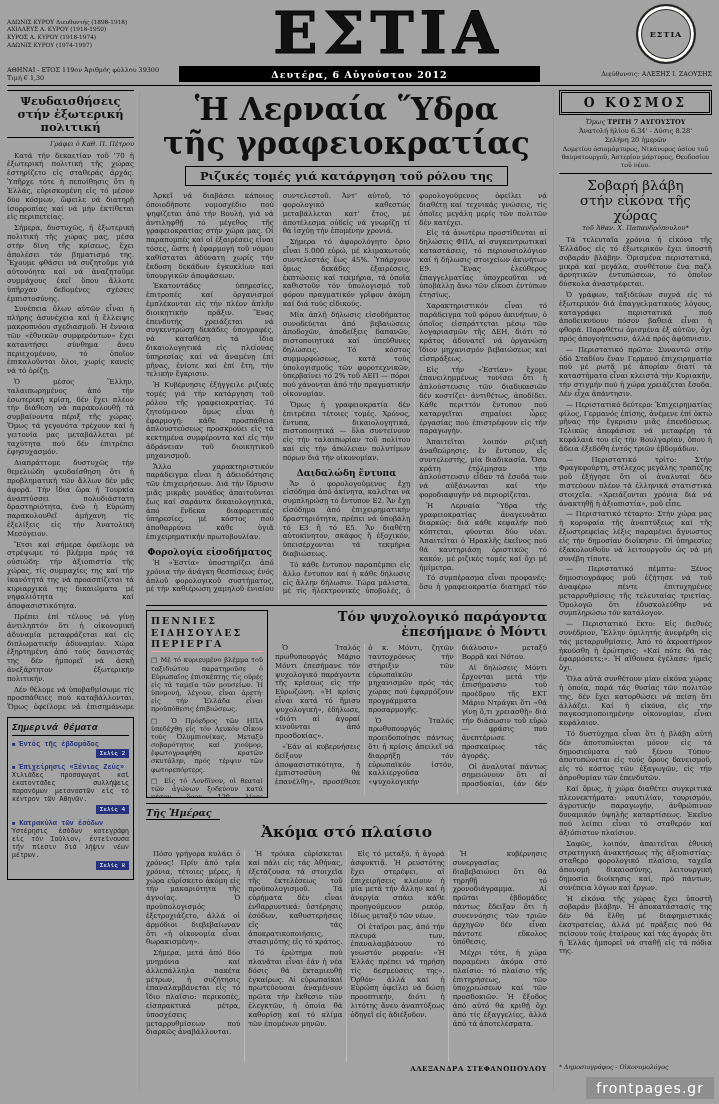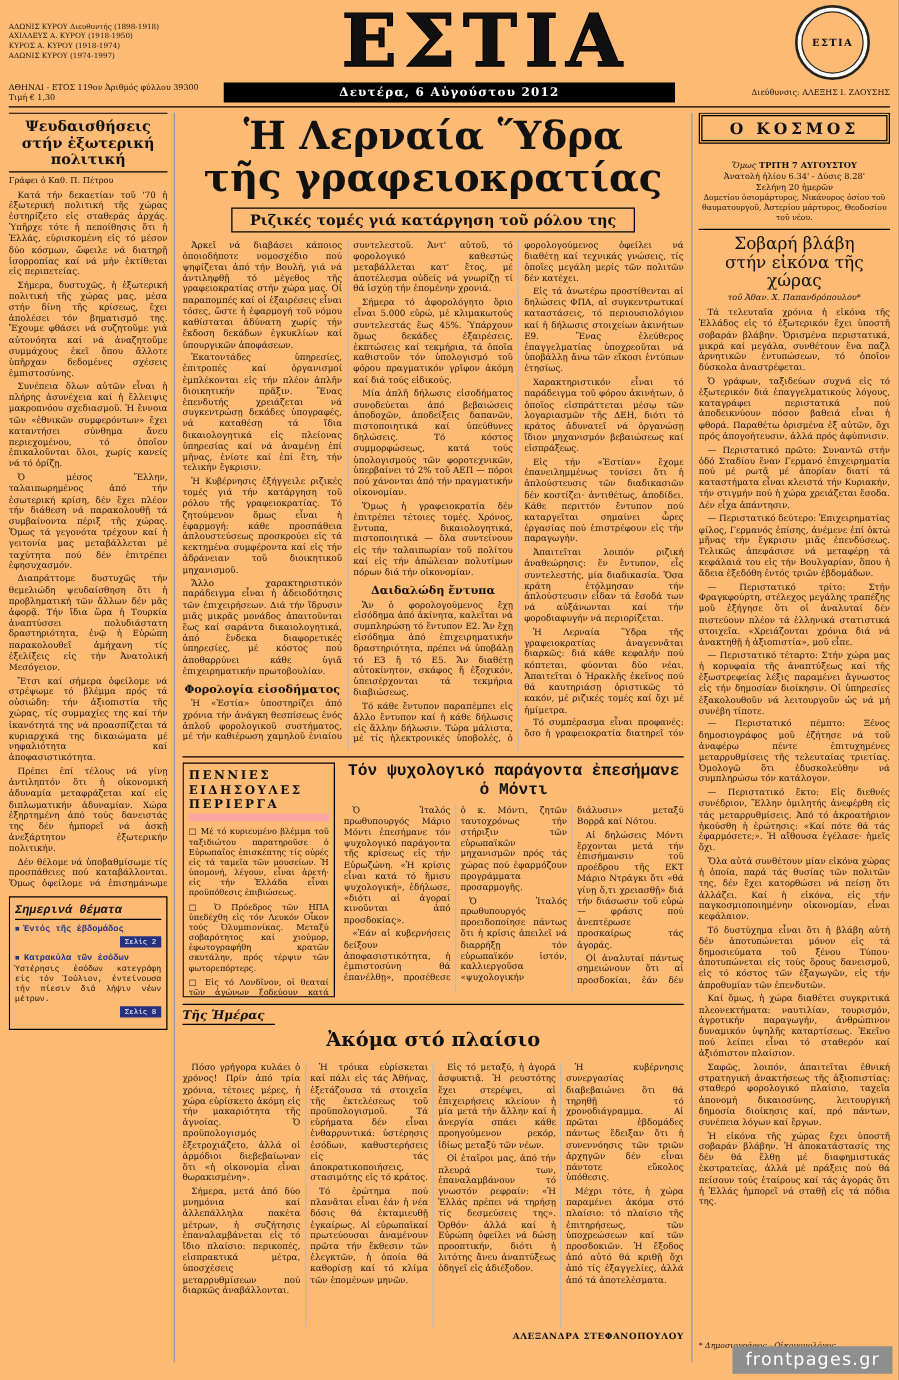--- a/index.html
+++ b/index.html
@@ -1,16 +1,16 @@
 <!DOCTYPE html>
 <html lang="el"><head>
 <meta charset="utf-8">
 <style>
   html,body{margin:0;padding:0;background:#777;}
-  .page{position:relative;width:719px;height:1104px;margin:0 auto;background:#fdba74;color:#111;
+  .page{position:relative;width:719px;height:1104px;margin:0 auto;background:#a3a3a3;color:#111;
         font-family:"DejaVu Serif", serif;box-sizing:border-box;padding:4px 7px;overflow:hidden;}
 
   
   .masthead{display:grid;grid-template-columns:150px 1fr 92px;align-items:center;}
   .founders p{margin:0;font-size:5.8px;line-height:1.3;}
   .logo{font-size:58px;font-weight:bold;text-align:center;letter-spacing:6px;line-height:.95;
         font-family:"DejaVu Serif",serif;-webkit-text-stroke:1px #000;}
   .emblem{width:56px;height:56px;border:2px solid #222;border-radius:50%;margin:0 auto;
           display:flex;align-items:center;justify-content:center;box-shadow:inset 0 0 0 3px #fcfcf8, inset 0 0 0 4px #222;}
   .emblem span{font-size:8px;font-weight:bold;letter-spacing:1px;}
@@ -25,21 +25,21 @@
   .col-left{padding-right:5px;overflow:hidden;display:flex;flex-direction:column;}
   .col-center{border-left:1px solid #999;border-right:1px solid #999;padding:0 6px;overflow:hidden;}
   .col-right{padding-left:5px;overflow:hidden;}
 
   
   .smalltext p{font-size:7px;line-height:1.26;text-align:justify;margin:0 0 2px;text-indent:7px;}
 
   
   .op-title{font-size:11.5px;font-weight:bold;text-align:center;line-height:1.12;margin:0;
             border-top:1.5px solid #000;border-bottom:1px solid #000;padding:4px 0 3px;}
-  .op-byline{text-align:left;font-size:6.6px;margin:2px 0 4px;}
+  .op-byline{text-align:right;font-size:6.6px;font-style:italic;margin:2px 0 4px;}
   .op-body{height:560px;overflow:hidden;}
   .topics-box{border:1px solid #000;padding:4px;margin-top:5px;font-family:Liberation Mono, monospace;}
   .topics-title{font-weight:bold;font-style:italic;font-size:9.5px;border-bottom:1px solid #000;padding-bottom:2px;margin-bottom:4px;}
   .topic-item{margin-bottom:5px;}
   .topic-title{font-weight:bold;font-size:7px;color:#26327e;margin-bottom:1px;}
   .topic-title::before{content:"■ ";color:#26327e;font-size:6px;}
   .topic-text{font-size:6.6px;text-align:justify;line-height:1.22;}
   .topic-page{display:block;width:fit-content;margin-left:auto;background:#26327e;color:#fff;
               font-size:6px;padding:1px 4px;margin-top:1px;}
 
@@ -48,34 +48,34 @@
   .barcode-num{font-family:"DejaVu Sans Mono",monospace;font-size:6.5px;letter-spacing:2px;text-align:center;margin-top:1px;}
 
   
   .headline{margin:2px 0 6px;text-align:center;font-size:31px;line-height:1.1;font-weight:bold;}
   .subhead-box{width:fit-content;margin:0 auto 6px;border:1px solid #000;padding:2px 14px;font-weight:bold;font-size:11.5px;}
   .article-cols{column-count:3;column-gap:9px;column-rule:1px solid #bbb;height:408px;overflow:hidden;}
   .article-cols h3{text-align:center;font-size:9px;font-weight:bold;margin:5px 0 2px;break-after:avoid;}
   .mid-band{display:flex;gap:7px;border-top:1px solid #000;margin-top:5px;padding-top:4px;height:188px;overflow:hidden;}
   .pennies{width:122px;min-width:122px;border:1px solid #000;padding:4px;box-sizing:border-box;overflow:hidden;}
   .pennies-title span{display:block;font-weight:bold;font-size:9.5px;letter-spacing:2px;line-height:1.2;}
-  .pennies-title{margin-bottom:4px;border-bottom:6px solid #fca5a5;padding-bottom:2px;}
+  .pennies-title{margin-bottom:4px;border-bottom:1px solid #fca5a5;padding-bottom:2px;}
   .pennies p{font-size:6.6px;line-height:1.24;text-align:justify;margin:0 0 3px;text-indent:0;}
   .pennies p::before{content:"□ ";}
   .monti{flex:1;overflow:hidden;}
-  .monti h2{text-align:center;font-size:13px;font-weight:bold;margin:0 0 4px;line-height:1.15;font-family:Liberation Mono, monospace;}
+  .monti h2{text-align:right;font-size:13px;font-weight:bold;margin:0 0 4px;line-height:1.15;}
   .monti-cols{column-count:3;column-gap:8px;column-rule:1px solid #bbb;height:150px;overflow:hidden;}
   .day-band{border-top:1px solid #000;margin-top:5px;padding-top:3px;}
   .kicker{font-style:italic;font-size:9.5px;font-weight:bold;width:fit-content;border-bottom:1px solid #000;padding:0 8px 1px 0;}
   .day-head{text-align:center;font-size:15.5px;font-weight:bold;margin:2px 0 9px;}
   .day-cols{column-count:4;column-gap:8px;column-rule:1px solid #bbb;height:212px;overflow:hidden;}
   .signature{text-align:right;font-weight:bold;font-size:7px;margin-top:2px;letter-spacing:.5px;}
 
   
-  .kosmos-title{border:3px double #000;text-align:center;font-weight:bold;font-size:12.5px;letter-spacing:3px;padding:2px 16px;margin-bottom:13px;}
+  .kosmos-title{border:3px double #000;text-align:center;font-weight:bold;font-size:12.5px;letter-spacing:3px;padding:2px 16px;margin-bottom:3px;}
   .almanac{text-align:center;font-size:6.6px;line-height:1.35;border-bottom:1px solid #000;padding-bottom:3px;margin-bottom:4px;}
   .alm-avrio{font-style:italic;}
   .saints{font-size:6.2px;}
   .r-head{text-align:center;font-size:13.5px;font-weight:normal;line-height:1.12;margin:2px 0 1px;}
   .r-byline{text-align:center;font-size:6.6px;font-style:italic;margin-bottom:4px;}
   .r-body{height:825px;overflow:hidden;}
   .r-foot{font-size:6.2px;font-style:italic;margin-top:2px;}
 
   
   .watermark{position:absolute;right:5px;bottom:5px;background:#8e8e8e;color:#fff;
@@ -125,20 +125,25 @@
             <p>Πρέπει ἐπί τέλους νά γίνῃ ἀντιληπτόν ὅτι ἡ οἰκονομική ἀδυναμία μεταφράζεται καί εἰς διπλωματικήν ἀδυναμίαν. Χώρα ἐξηρτημένη ἀπό τούς δανειστάς της δέν ἠμπορεῖ νά ἀσκῇ ἀνεξάρτητον ἐξωτερικήν πολιτικήν.</p>
             <p>Δέν θέλομε νά ὑποβαθμίσωμε τίς προσπάθειες πού καταβάλλονται. Ὅμως ὀφείλομε νά ἐπισημάνωμε ὅτι χωρίς στρατηγικήν, χωρίς συνέχειαν καί χωρίς ἐθνικήν συνεννόησιν, αἱ ὅποιαι προσπάθειαι θά ἀποβαίνουν κενές περιεχομένου.</p>
           </div>
       </section>
 
       <section class="topics-box">
         <div class="topics-title">Σημερινά θέματα</div>
         <div class="topic-item">
           <div class="topic-title">Ἐντός τῆς ἑβδομάδος</div>
           <span class="topic-page">Σελίς 2</span>
+        </div>
+        <div class="topic-item">
+          <div class="topic-title">Ἐπιχείρησις «Ξένιος Ζεύς»</div>
+          <div class="topic-text">Χιλιάδες προσαγωγαί καί ἑκατοντάδες συλλήψεις παρανόμων μεταναστῶν εἰς τό κέντρον τῶν Ἀθηνῶν.</div>
+          <span class="topic-page">Σελίς 4</span>
         </div>
         <div class="topic-item">
           <div class="topic-title">Κατρακύλα τῶν ἐσόδων</div>
           <div class="topic-text">Ὑστέρησις ἐσόδων κατεγράφη εἰς τόν Ἰούλιον, ἐντείνουσα τήν πίεσιν διά λήψιν νέων μέτρων.</div>
           <span class="topic-page">Σελίς 8</span>
         </div>
       </section>
     </aside>
 
     <main class="col-center">

